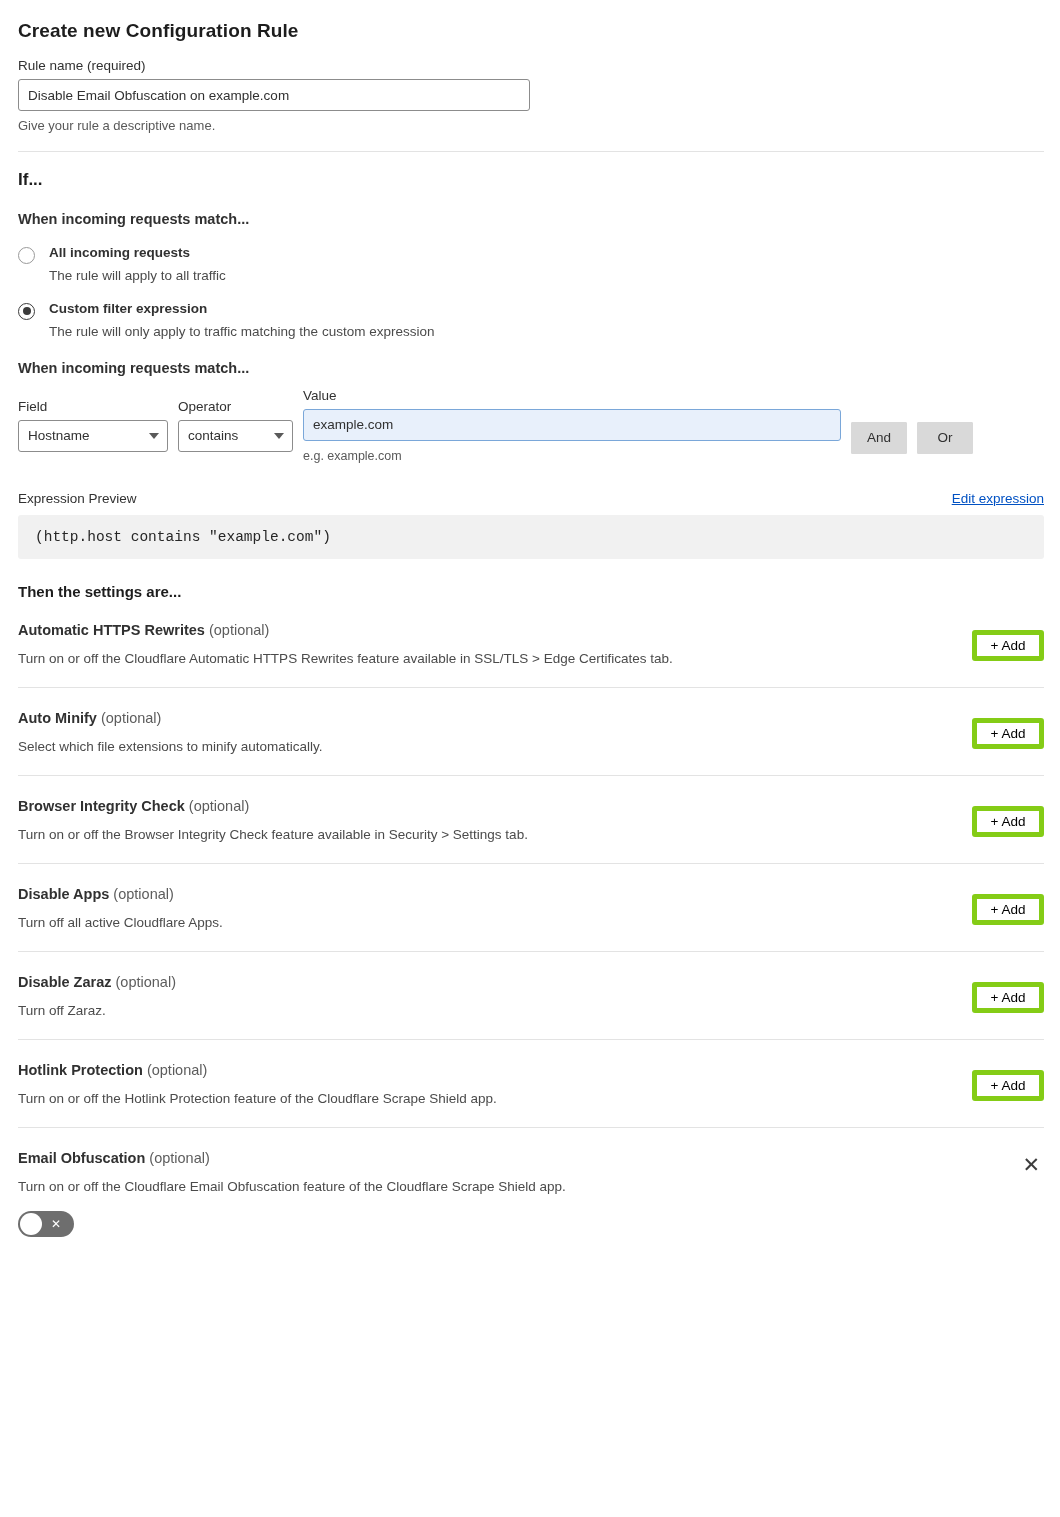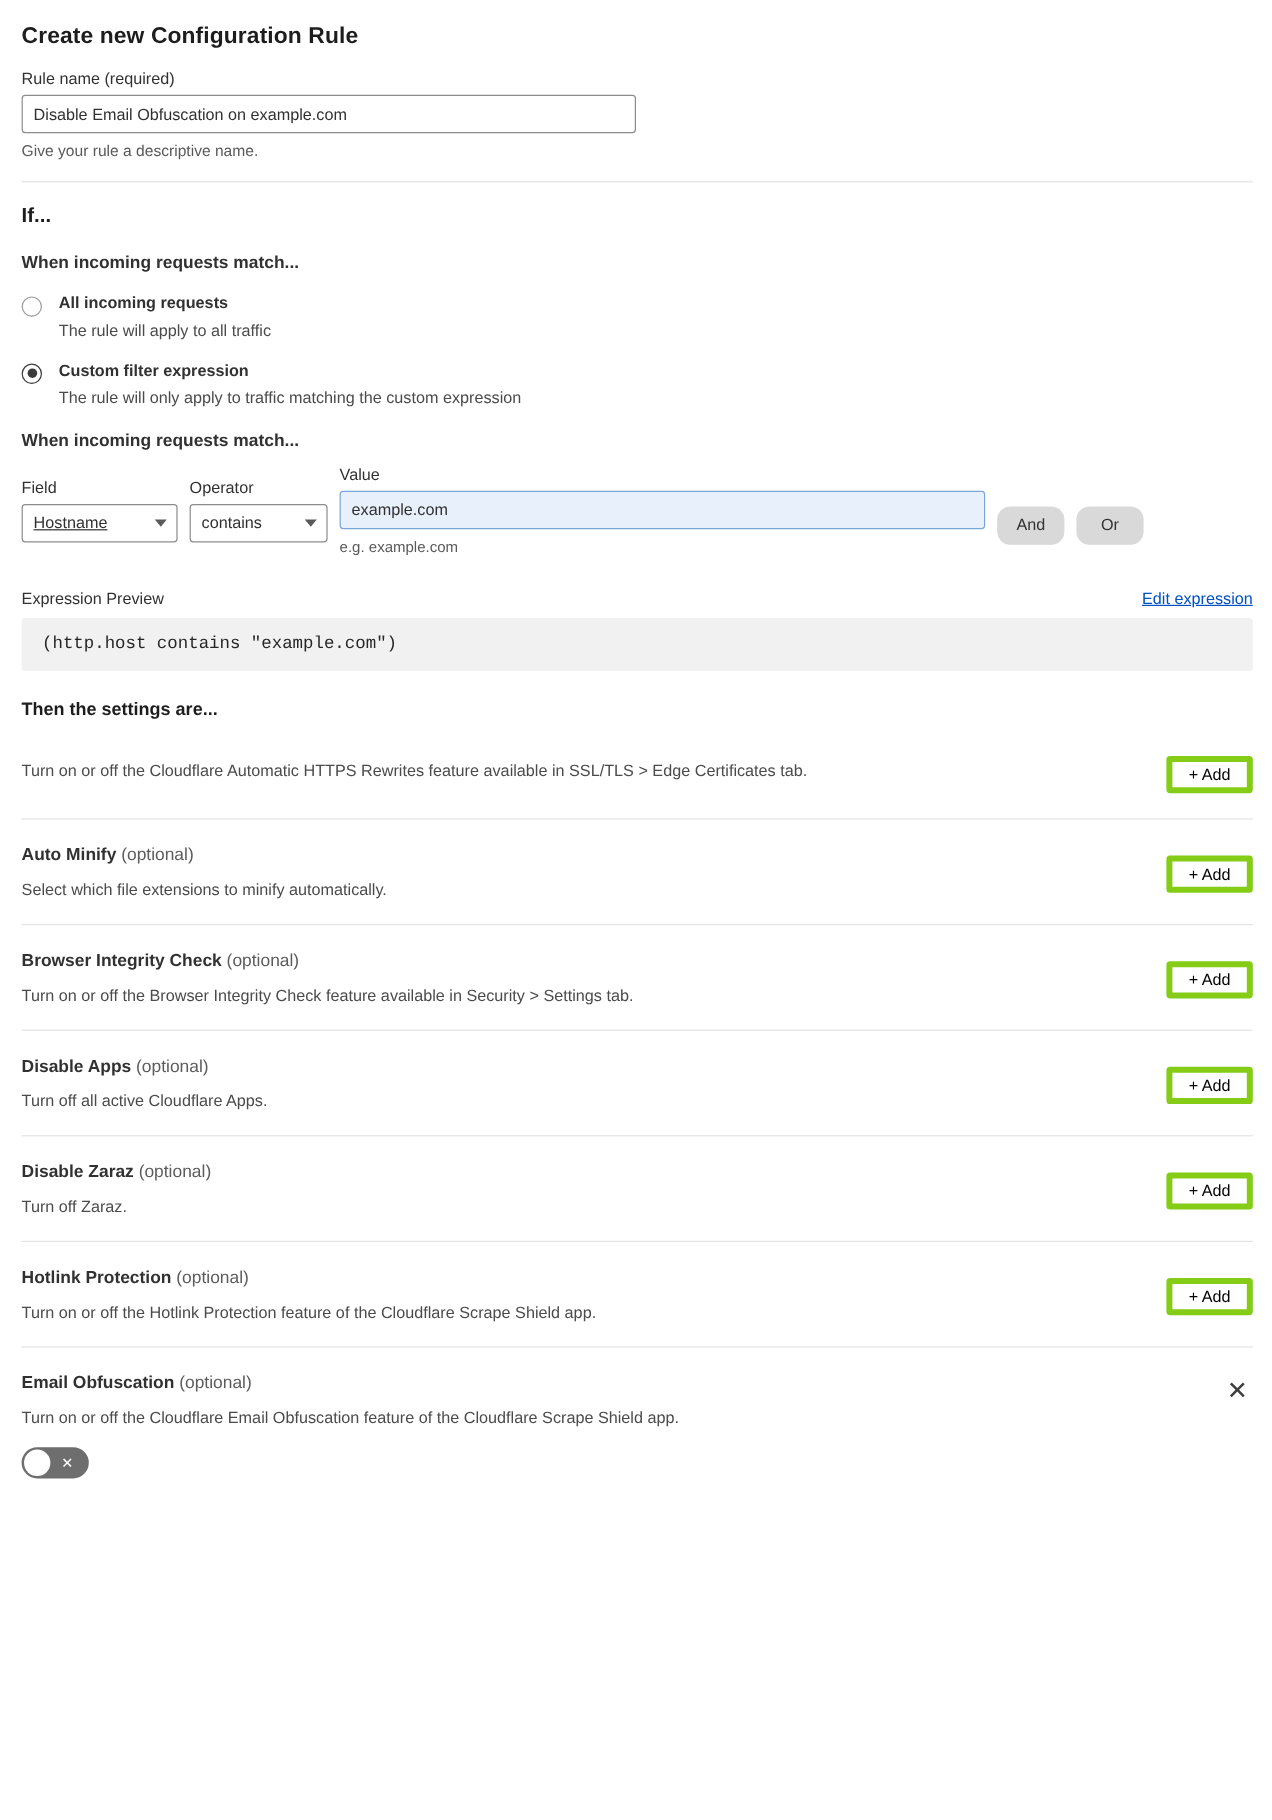--- a/index.html
+++ b/index.html
@@ -123,21 +123,21 @@
     height: 32px;
     border: 1px solid #8c8c8c;
     border-radius: 3px;
     background: #fff;
     font-size: 13.5px;
     color: #313131;
     display: flex;
     align-items: center;
     padding: 0 26px 0 9px;
   }
-  .sel-field { width: 130px; text-decoration: underline; }
+  .sel-field { width: 150px; }
   .sel-op { width: 115px; }
   .caret {
     position: absolute;
     right: 9px;
     top: 13px;
     width: 0; height: 0;
     border-left: 5px solid transparent;
     border-right: 5px solid transparent;
     border-top: 6px solid #5a5a5a;
   }
@@ -156,21 +156,21 @@
   .value-hint {
     font-size: 12.5px;
     color: #595959;
     margin-top: 8px;
   }
   .btn-gray {
     height: 32px;
     min-width: 56px;
     background: #d9d9d9;
     border: 1px solid #d9d9d9;
-    border-radius: 11px;
+    border-radius: 1px;
     font-size: 13.5px;
     color: #313131;
     font-family: "Liberation Sans", sans-serif;
     cursor: pointer;
   }
   .preview-head {
     display: flex;
     justify-content: space-between;
     align-items: baseline;
     margin-top: 28px;
@@ -345,20 +345,24 @@
   <div class="preview-head">
     <div class="preview-label">Expression Preview</div>
     <div class="edit-link">Edit expression</div>
   </div>
   <div class="preview-box">(http.host contains "example.com")</div>
 
   <div class="then-heading">Then the settings are...</div>
 
   <div class="setting">
     <div class="setting-left">
+      <div class="setting-title">
+        <b>Automatic HTTPS Rewrites</b>
+        <span class="optional">(optional)</span>
+      </div>
       <div class="setting-desc">Turn on or off the Cloudflare Automatic HTTPS Rewrites feature available in SSL/TLS &gt; Edge Certificates tab.</div>
     </div>
     <button class="add-btn">+ Add</button>
   </div>
 
   <div class="setting">
     <div class="setting-left">
       <div class="setting-title">
         <b>Auto Minify</b>
         <span class="optional">(optional)</span>

